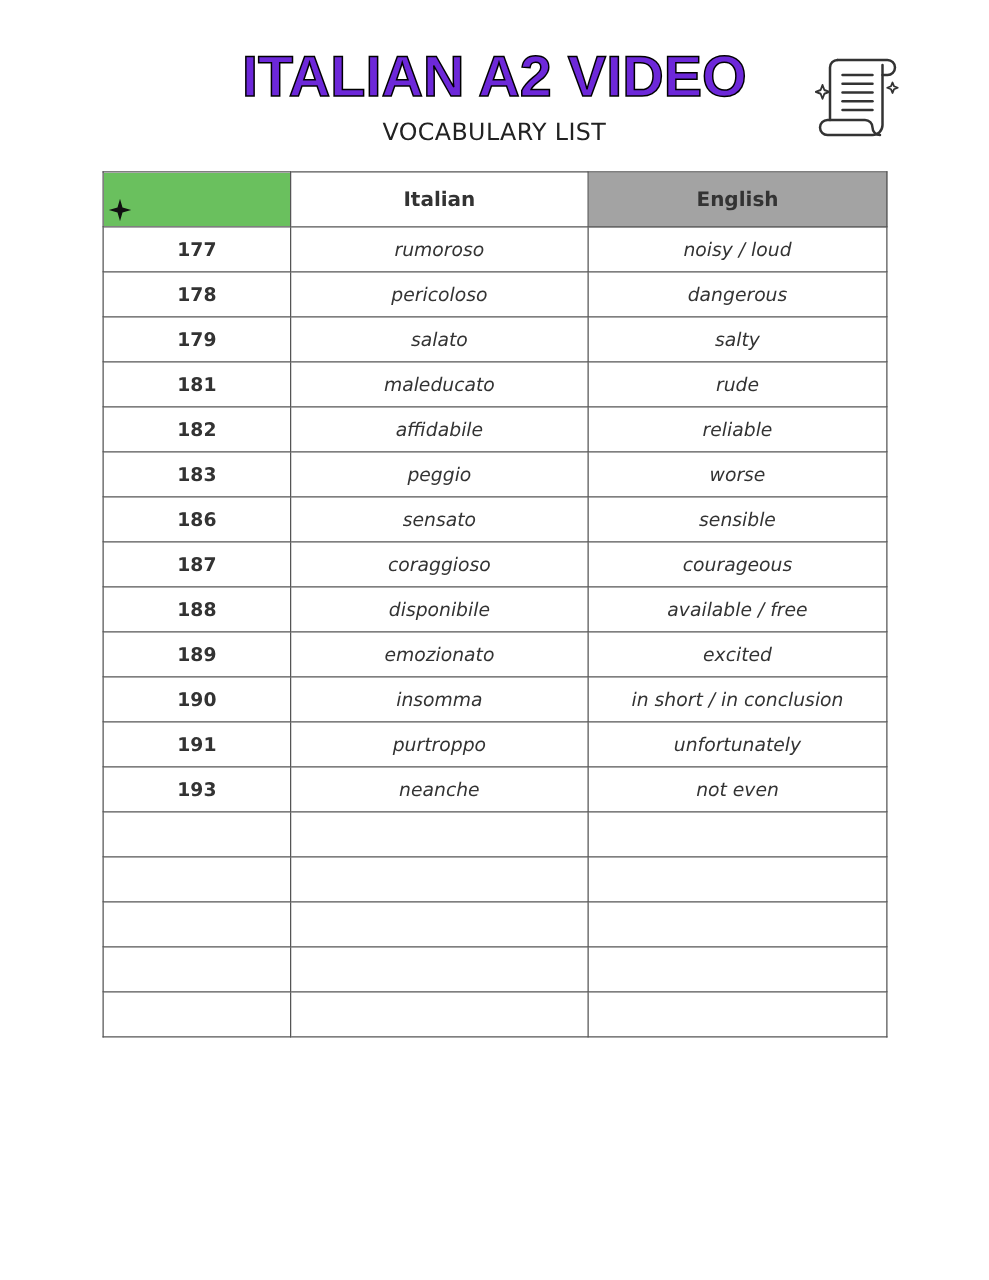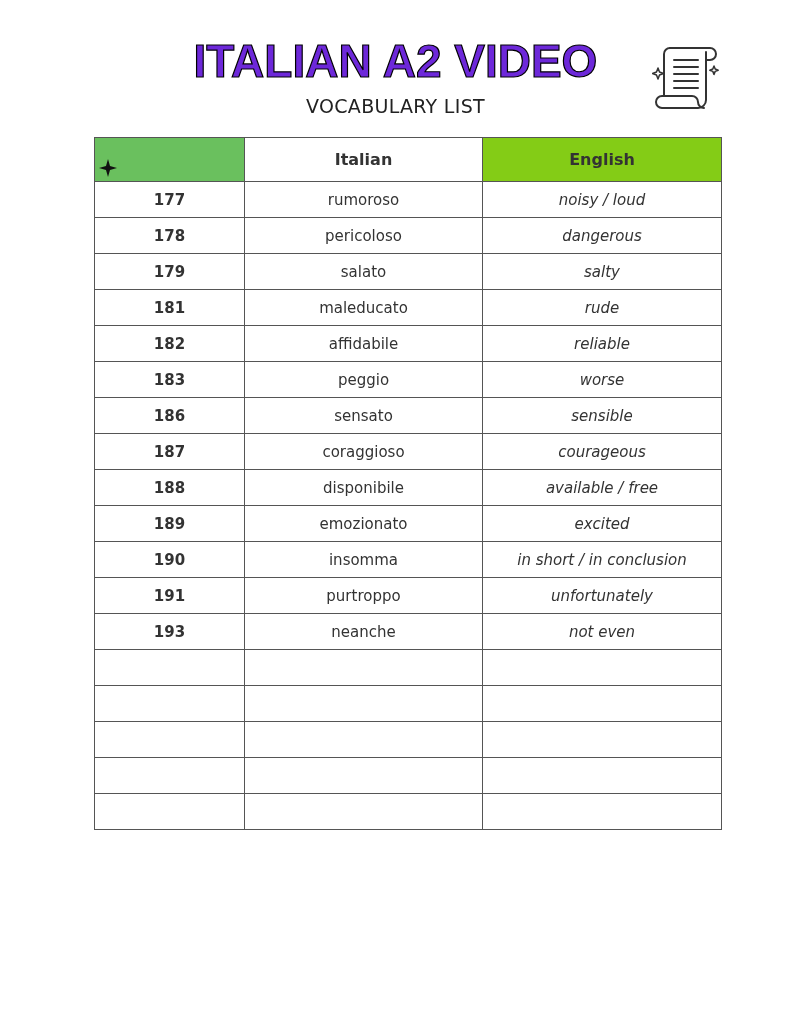--- a/index.html
+++ b/index.html
@@ -1,27 +1,27 @@
 <!DOCTYPE html>
 <html><head>
 <meta charset="utf-8">
 <style>
   html, body { margin: 0; padding: 0; background: #ffffff; }
   body { width: 791px; height: 1024px; position: relative; overflow: hidden; font-family: "DejaVu Sans", sans-serif; color: #222; }
   .title { position: absolute; left: 0; width: 791px; top: 34px; text-align: center; font-family: "Liberation Sans", sans-serif; font-weight: 900; font-size: 46px; letter-spacing: 0px; color: #6d28d9; -webkit-text-stroke: 1.2px #000; }
   .subtitle { position: absolute; left: 0; width: 791px; top: 95px; text-align: center; font-family: "DejaVu Sans", sans-serif; font-size: 19px; color: #222; letter-spacing: 0.3px; }
   .scroll-icon { position: absolute; left: 652px; top: 42px; width: 68px; height: 72px; }
-  table.vocab { position: absolute; left: 82px; top: 137px; width: 627px; border-collapse: collapse; table-layout: fixed; margin-left: 12px; }
+  table.vocab { position: absolute; left: 82px; top: 137px; width: 627px; border-collapse: collapse; table-layout: fixed; }
   table.vocab td, table.vocab th { border: 1px solid #555; text-align: center; padding: 0; font-size: 15px; }
   table.vocab th { height: 43px; font-weight: bold; font-size: 16px; color: #333; }
   table.vocab td { height: 35px; }
   th.c-num { background: #6ac05e; position: relative; }
-  th.c-en { background: #84cc16; color: #3a1a22; }
+  th.c-en { background: #a3a3a3; color: #3a1a22; }
   td.num { font-weight: bold; color: #333; }
-  td.it { color: #333; }
+  td.it { color: #333; font-style: italic; }
   td.en { font-style: italic; color: #333; }
   .sparkle { position: absolute; left: 4px; bottom: 4px; width: 18px; height: 18px; }
 </style>
 </head>
 <body>
 
 <div class="title">ITALIAN A2 VIDEO</div>
 <div class="subtitle">VOCABULARY LIST</div>
 
 <svg class="scroll-icon" viewBox="0 0 68 72" fill="none" stroke="#333" stroke-width="2" stroke-linejoin="round" stroke-linecap="round">

